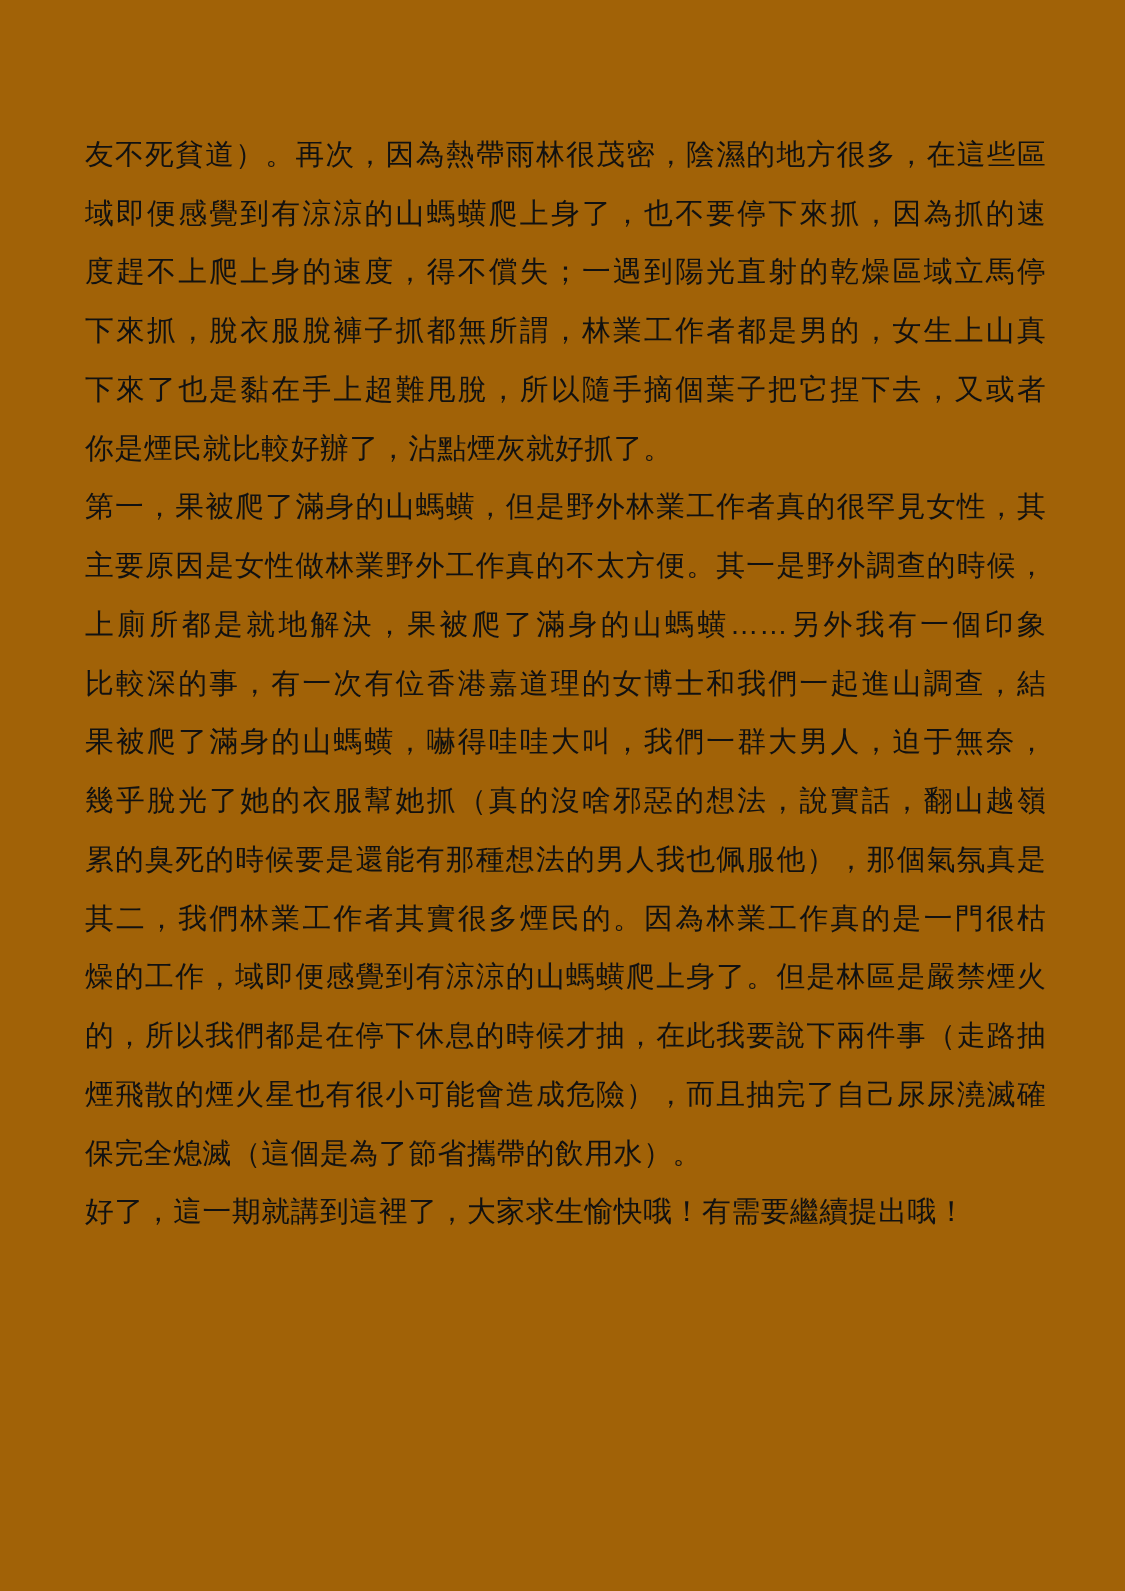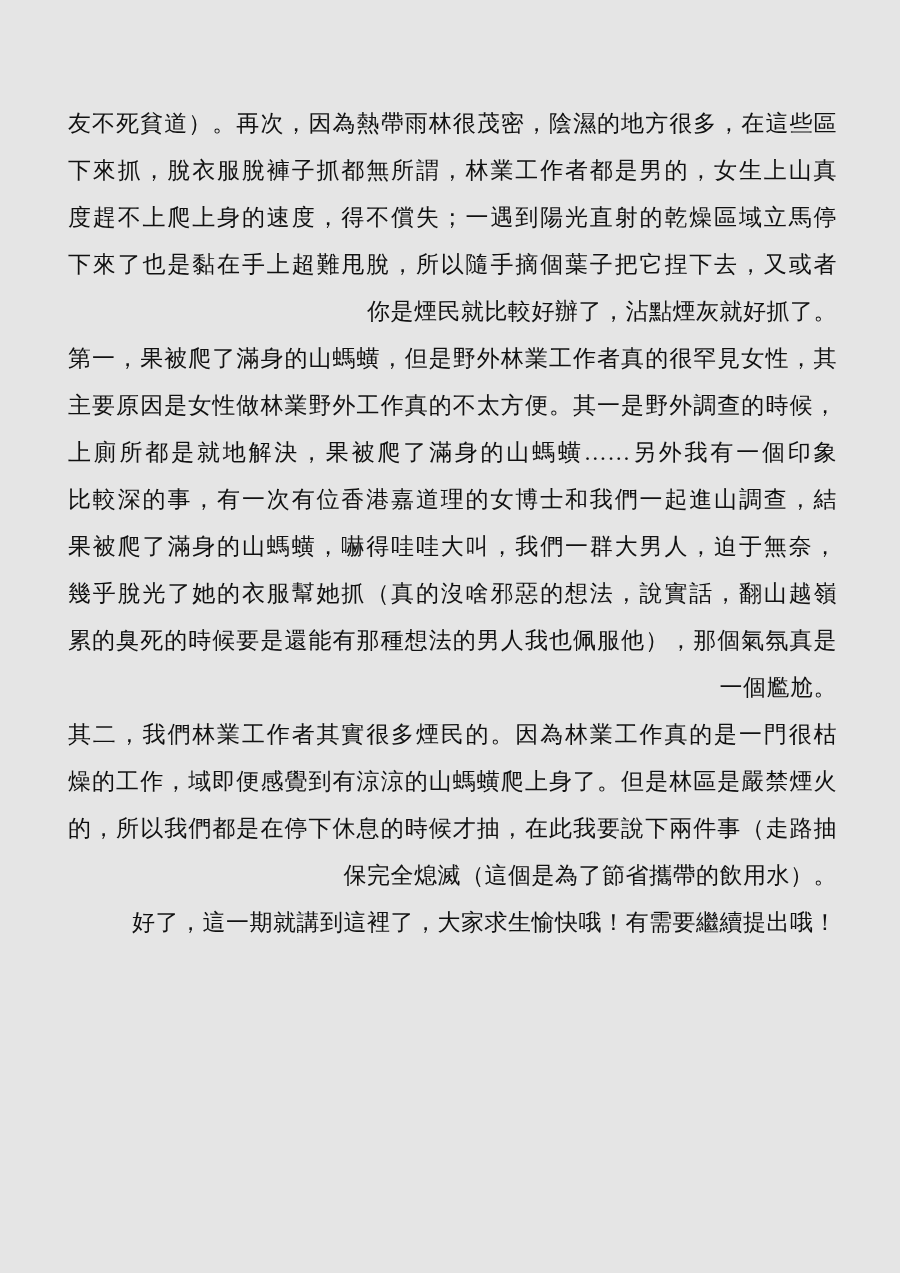--- a/index.html
+++ b/index.html
@@ -4,74 +4,75 @@
 <style>
   html, body {
     margin: 0;
     padding: 0;
     background: #ffffff;
   }
   .page {
     position: relative;
     width: 900px;
     height: 1273px;
-    background: #e5e5e5;
+    background: #a16207;
     overflow: hidden;
     box-sizing: border-box;
-    font-family: Liberation Serif, serif;
+    font-family: Liberation Sans, sans-serif;
   }
   .text-column {
     position: absolute;
     left: 68px;
     top: 100px;
     width: 769px;
     color: #111111;
     font-size: 23px;
   }
   .paragraph {
     margin: 0;
     padding: 0;
   }
   .line {
     height: 47px;
     line-height: 47px;
     letter-spacing: 0.5px;
-    text-align: right;
+    text-align: left;
   }
   .line.fill {
     text-align: justify;
     text-align-last: justify;
     text-justify: inter-character;
   }
 </style>
 </head>
 <body>
 
 <div class="page">
   <div class="text-column" style="color: rgb(17, 17, 17);">
       <div class="paragraph">
         <div class="line fill">友不死貧道）。再次，因為熱帶雨林很茂密，陰濕的地方很多，在這些區</div>
+        <div class="line fill">域即便感覺到有涼涼的山螞蟥爬上身了，也不要停下來抓，因為抓的速</div>
+        <div class="line fill">度趕不上爬上身的速度，得不償失；一遇到陽光直射的乾燥區域立馬停</div>
         <div class="line fill">下來抓，脫衣服脫褲子抓都無所謂，林業工作者都是男的，女生上山真</div>
-        <div class="line fill">度趕不上爬上身的速度，得不償失；一遇到陽光直射的乾燥區域立馬停</div>
         <div class="line fill">下來了也是黏在手上超難甩脫，所以隨手摘個葉子把它捏下去，又或者</div>
         <div class="line">你是煙民就比較好辦了，沾點煙灰就好抓了。</div>
       </div>
       <div class="paragraph">
         <div class="line fill">第一，果被爬了滿身的山螞蟥，但是野外林業工作者真的很罕見女性，其</div>
         <div class="line fill">主要原因是女性做林業野外工作真的不太方便。其一是野外調查的時候，</div>
         <div class="line fill">上廁所都是就地解決，果被爬了滿身的山螞蟥……另外我有一個印象</div>
         <div class="line fill">比較深的事，有一次有位香港嘉道理的女博士和我們一起進山調查，結</div>
         <div class="line fill">果被爬了滿身的山螞蟥，嚇得哇哇大叫，我們一群大男人，迫于無奈，</div>
         <div class="line fill">幾乎脫光了她的衣服幫她抓（真的沒啥邪惡的想法，說實話，翻山越嶺</div>
         <div class="line fill">累的臭死的時候要是還能有那種想法的男人我也佩服他），那個氣氛真是</div>
-        <div class="line">一個尷尬。</div>
       </div>
       <div class="paragraph">
         <div class="line fill">其二，我們林業工作者其實很多煙民的。因為林業工作真的是一門很枯</div>
         <div class="line fill">燥的工作，域即便感覺到有涼涼的山螞蟥爬上身了。但是林區是嚴禁煙火</div>
         <div class="line fill">的，所以我們都是在停下休息的時候才抽，在此我要說下兩件事（走路抽</div>
+        <div class="line fill">煙飛散的煙火星也有很小可能會造成危險），而且抽完了自己尿尿澆滅確</div>
         <div class="line">保完全熄滅（這個是為了節省攜帶的飲用水）。</div>
       </div>
       <div class="paragraph">
         <div class="line">好了，這一期就講到這裡了，大家求生愉快哦！有需要繼續提出哦！</div>
       </div>
     </div>
 </div>
 
 </body></html>

